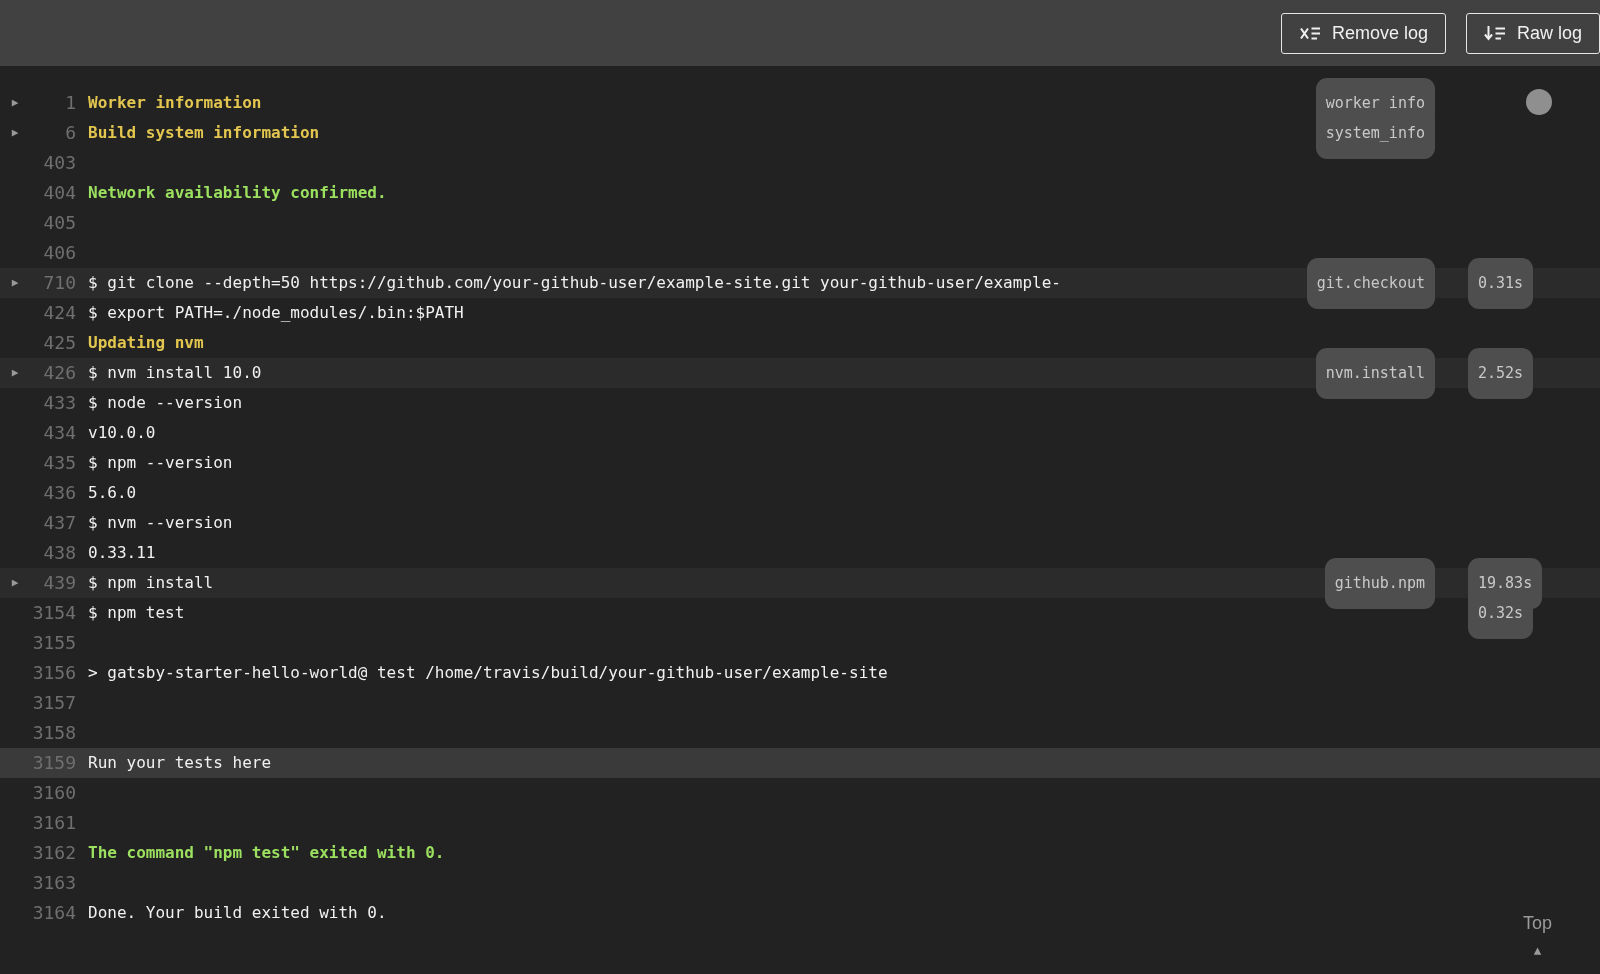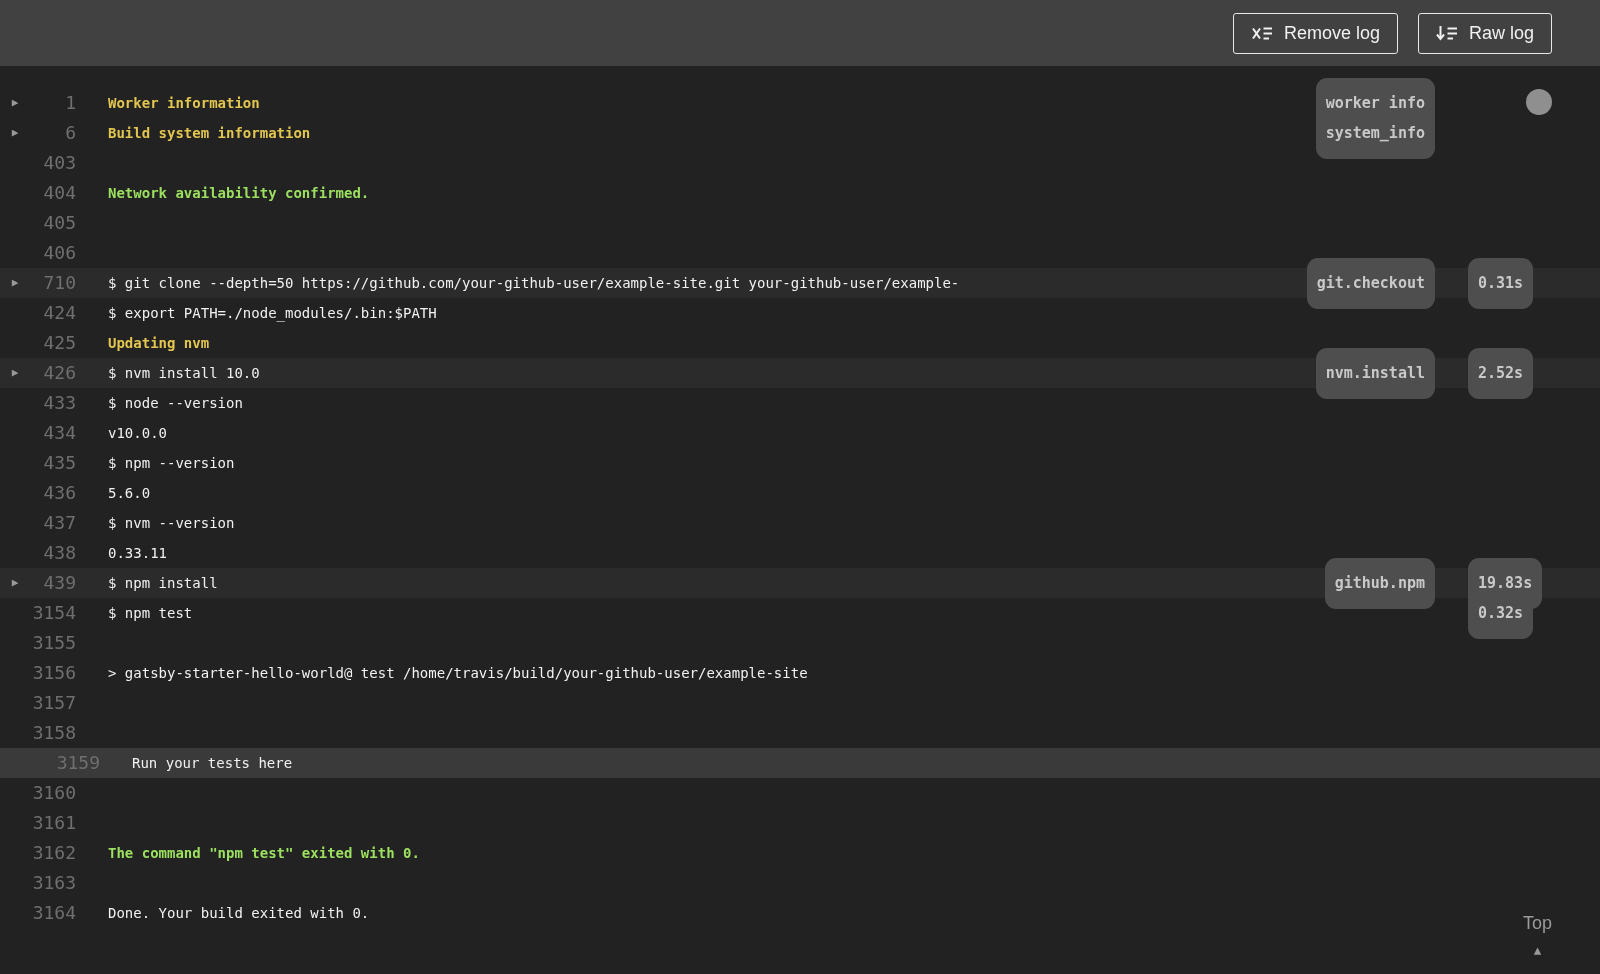--- a/index.html
+++ b/index.html
@@ -3,57 +3,56 @@
 <meta charset="utf-8">
 <style>
   * { margin:0; padding:0; box-sizing:border-box; }
   html, body { width:1600px; height:974px; background:var(--page-bg, #222222); overflow:hidden; }
   body { font-family:"DejaVu Sans Mono", monospace; }
 
   
   .toolbar {
     height:66px; background:var(--toolbar-bg, #414141);
     display:flex; align-items:center; justify-content:flex-end;
-    gap:20px; padding-right:48px;
+    gap:20px; 
   }
   .tool-btn {
     display:flex; align-items:center; gap:11px;
     background:transparent; border:1px solid #e6e6e6; border-radius:3px;
     color:var(--text, #f1f1f1); font:18px "Liberation Sans", sans-serif;
     padding:0 17px; height:41px; cursor:pointer;
   }
   .btn-icon { display:flex; align-items:center; }
 
   
   .log { position:relative; height:908px; padding-top:22px; }
   .log-row { display:flex; align-items:center; height:30px; }
   .row-fold { background:var(--fold-row-bg, #2b2b2b); }
-  .row-selected { background:var(--selected-row-bg, #3a3a3a);padding-left:24px; }
+  .row-selected { background:var(--selected-row-bg, #3a3a3a); }
 
   .fold-arrow {
     flex:0 0 30px; text-align:center; font-size:11px; line-height:30px;
     color:#999999; cursor:pointer; user-select:none;
   }
   .line-num {
     flex:0 0 46px; text-align:right; font-size:18px; line-height:30px;
     color:var(--line-number, #6f6f6f); cursor:pointer;
   }
   .line-text {
-    margin-left:32px; font-size:14px; line-height:30px;
+    margin-left:12px; font-size:16px; line-height:30px;
     color:var(--text, #f1f1f1); white-space:pre; overflow:hidden;
     flex-shrink:1; min-width:0;
   }
   .line-text.yellow { color:var(--yellow-text, #e2c64f); font-weight:bold; }
   .line-text.green  { color:var(--green-text, #9ce05f); font-weight:bold; }
 
   .badge {
     background:var(--badge-bg, #4e4e4e); color:var(--badge-text, #c9c9c9);
     font-size:15px; line-height:19px; padding:16px 10px; border-radius:11px;
     white-space:nowrap;
-    font-weight:bold;
   }
   .badge-slot { margin-left:auto; margin-right:33px; flex-shrink:0; display:flex; }
   .time-slot  { flex:0 0 84px; margin-right:48px; display:flex; align-items:center; }
 
   .scroll-dot {
     position:absolute; top:23px; right:48px; width:26px; height:26px;
     border-radius:50%; background:#8f8f8f; cursor:pointer;
   }
 
   .footer {

